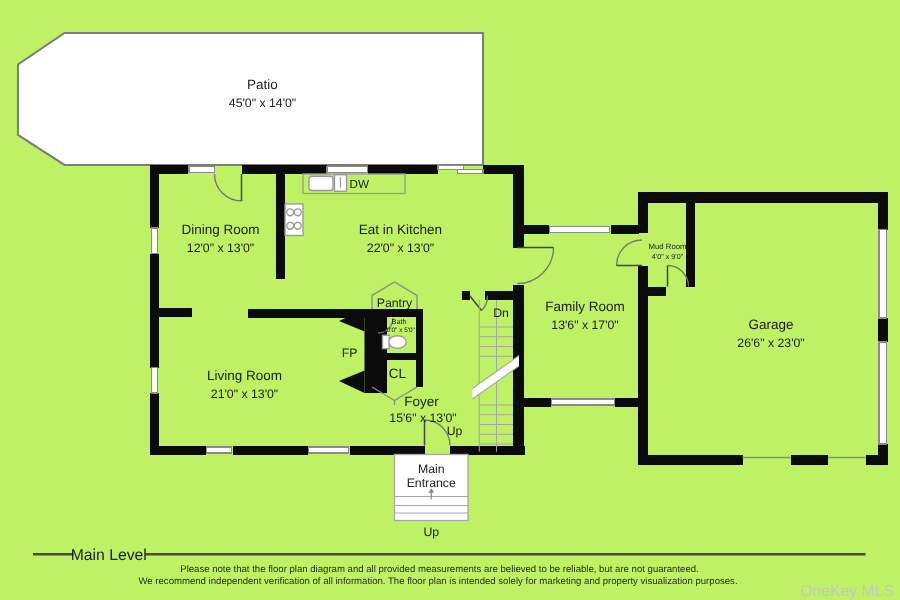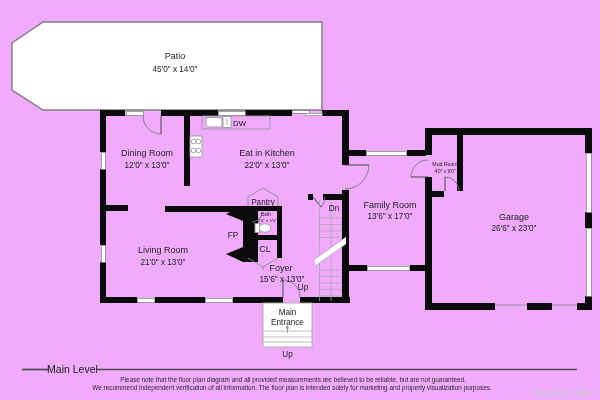--- a/index.html
+++ b/index.html
@@ -1,16 +1,16 @@
 <!DOCTYPE html>
 <html><head>
 <meta charset="utf-8">
 <style>
   html,body{margin:0;padding:0;background:#fff;}
-  .canvas{position:relative;width:600px;height:400px;background:#f0abfc;overflow:hidden;
+  .canvas{position:relative;width:600px;height:400px;background:#bef264;overflow:hidden;
           font-family:"Liberation Sans", sans-serif;}
   svg text{fill:#1c1c1c;font-family:"Liberation Sans", sans-serif;}
   .t9{font-size:9px;} .t8{font-size:8.2px;} .t7{font-size:7.8px;}
   .t10{font-size:10.5px;} .t6{font-size:6.4px;fill:#2a2a2a;}
   .t5{font-size:5.2px;} .t45{font-size:4.8px;} .t42{font-size:4.3px;}
   .wm{font-size:10.5px;fill:#c6c6c6;}
   .walls{fill:#0b0b0b;shape-rendering:crispEdges;}
   .win{fill:#ffffff;stroke:#8a8a8a;stroke-width:0.8;shape-rendering:crispEdges;}
   .thin{stroke:#8a8a8a;stroke-width:0.9;fill:none;}
   .arc{stroke:#777;stroke-width:0.9;fill:none;}

